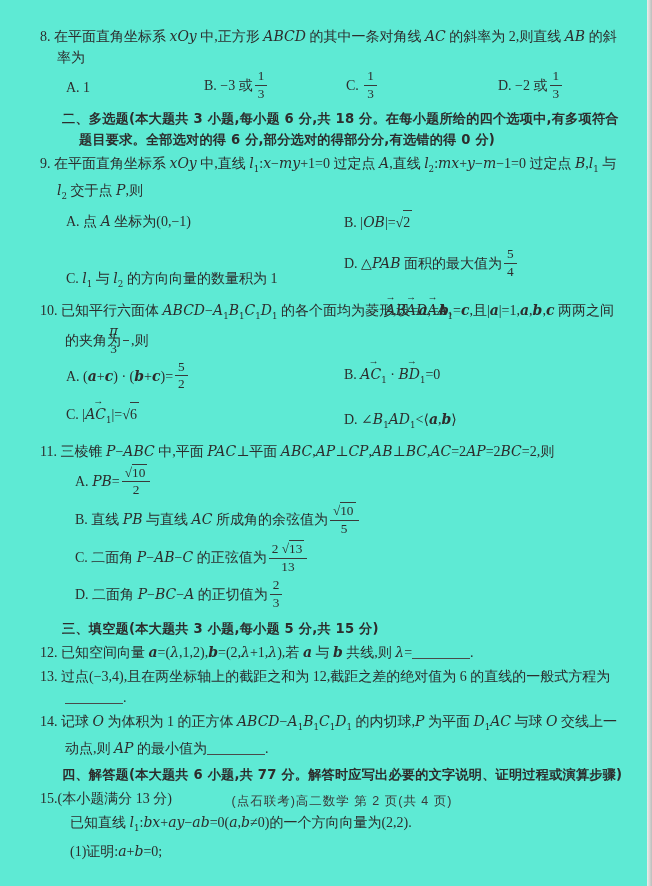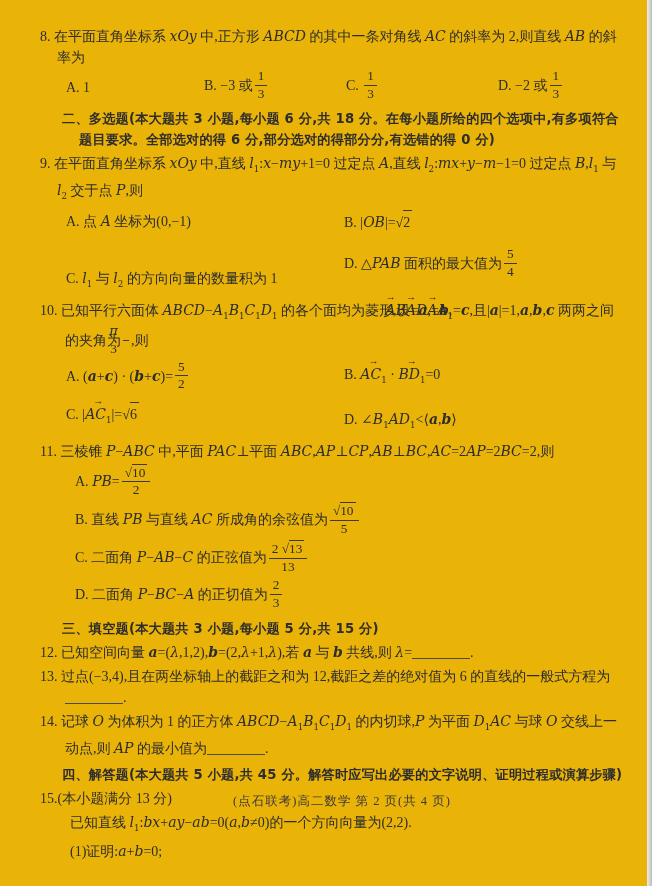--- a/index.html
+++ b/index.html
@@ -1,19 +1,19 @@
 <!DOCTYPE html>
 <html><head>
 <meta charset="utf-8">
 <style>
   html,body{margin:0;padding:0;background:#fafaf8;}
   .page{
     position:relative;
     width:652px;height:886px;
-    background:#eab308;
+    background:#5eead4;
     color:#2d2d2d;
     font-family:"Liberation Serif","DejaVu Serif",serif;
     font-size:14px;line-height:21px;
     overflow:hidden;
   }
   .content{padding:26px 26px 0 40px;}
   .row{margin:0 0 3px 0;}
   .mt{margin-top:5px;}
   .hang1{padding-left:17px;text-indent:-17px;}
   .hang2{padding-left:25px;text-indent:-25px;}
@@ -40,21 +40,21 @@
   .sqrt .rad{display:inline-block;border-top:1px solid #3a3a3a;padding:1px 2px 0 0;}
   .vec{position:relative;display:inline-block;}
   .vec .vecarrow{
     position:absolute;left:50%;top:-0.8em;transform:translateX(-50%);
     font-size:0.72em;font-style:normal;line-height:1;
   }
   .blank{display:inline-block;border-bottom:1px solid #4a4a4a;height:14px;vertical-align:-2px;}
   .footer{
     position:absolute;left:0;right:8px;top:791px;text-align:center;
     font-size:12.5px;color:#3a3a3a;letter-spacing:1px;
-    font-family:Liberation Serif, serif;
+    font-family:Liberation Sans, sans-serif;
     padding-left:40px;
   }
   .edge{
     position:absolute;top:0;right:0;width:5px;height:886px;
     background:linear-gradient(to right,#eeeeec,#bdbdbb);
   }
 </style>
 </head>
 <body>
 
@@ -88,20 +88,20 @@
       </div>
       <div class="row hang2 mt">11. 三棱锥 <span class="mi">P</span>−<span class="mi">ABC</span> 中,平面 <span class="mi">PAC</span>⊥平面 <span class="mi">ABC</span>,<span class="mi">AP</span>⊥<span class="mi">CP</span>,<span class="mi">AB</span>⊥<span class="mi">BC</span>,<span class="mi">AC</span>=2<span class="mi">AP</span>=2<span class="mi">BC</span>=2,则</div>
       <div class="row optline">A. <span class="mi">PB</span>=<span class="frac"><span class="num"><span class="sqrt"><span class="rsign">√</span><span class="rad">10</span></span></span><span class="den">2</span></span></div>
       <div class="row optline">B. 直线 <span class="mi">PB</span> 与直线 <span class="mi">AC</span> 所成角的余弦值为<span class="frac"><span class="num"><span class="sqrt"><span class="rsign">√</span><span class="rad">10</span></span></span><span class="den">5</span></span></div>
       <div class="row optline">C. 二面角 <span class="mi">P</span>−<span class="mi">AB</span>−<span class="mi">C</span> 的正弦值为<span class="frac"><span class="num">2 <span class="sqrt"><span class="rsign">√</span><span class="rad">13</span></span></span><span class="den">13</span></span></div>
       <div class="row optline">D. 二面角 <span class="mi">P</span>−<span class="mi">BC</span>−<span class="mi">A</span> 的正切值为<span class="frac"><span class="num">2</span><span class="den">3</span></span></div>
       <div class="row hang1 bold mt">三、填空题(本大题共 3 小题,每小题 5 分,共 15 分)</div>
       <div class="row hang2">12. 已知空间向量 <span class="mbi">a</span>=(<span class="mi">λ</span>,1,2),<span class="mbi">b</span>=(2,<span class="mi">λ</span>+1,<span class="mi">λ</span>),若 <span class="mbi">a</span> 与 <span class="mbi">b</span> 共线,则 <span class="mi">λ</span>=<span class="blank" style="width: 58px;"></span>.</div>
       <div class="row hang2">13. 过点(−3,4),且在两坐标轴上的截距之和为 12,截距之差的绝对值为 6 的直线的一般式方程为<span class="blank" style="width: 58px;"></span>.</div>
       <div class="row hang2">14. 记球 <span class="mi">O</span> 为体积为 1 的正方体 <span class="mi">ABCD</span>−<span class="mi">A<sub>1</sub></span><span class="mi">B<sub>1</sub></span><span class="mi">C<sub>1</sub></span><span class="mi">D<sub>1</sub></span> 的内切球,<span class="mi">P</span> 为平面 <span class="mi">D<sub>1</sub></span><span class="mi">AC</span> 与球 <span class="mi">O</span> 交线上一动点,则 <span class="mi">AP</span> 的最小值为<span class="blank" style="width: 58px;"></span>.</div>
-      <div class="row hang1 bold mt">四、解答题(本大题共 5 小题,共 45 分。解答时应写出必要的文字说明、证明过程或演算步骤)</div>
+      <div class="row hang1 bold mt">四、解答题(本大题共 6 小题,共 77 分。解答时应写出必要的文字说明、证明过程或演算步骤)</div>
       <div class="row hang2">15.(本小题满分 13 分)</div>
       <div class="row indent">已知直线 <span class="mi">l<sub>1</sub></span>:<span class="mi">bx</span>+<span class="mi">ay</span>−<span class="mi">ab</span>=0(<span class="mi">a</span>,<span class="mi">b</span>≠0)的一个方向向量为(2,2).</div>
       <div class="row indent">(1)证明:<span class="mi">a</span>+<span class="mi">b</span>=0;</div>
     </div>
   <div class="footer">(点石联考)高二数学 第 2 页(共 4 页)</div>
   <div class="edge"></div>
 </div>
 
 </body></html>

